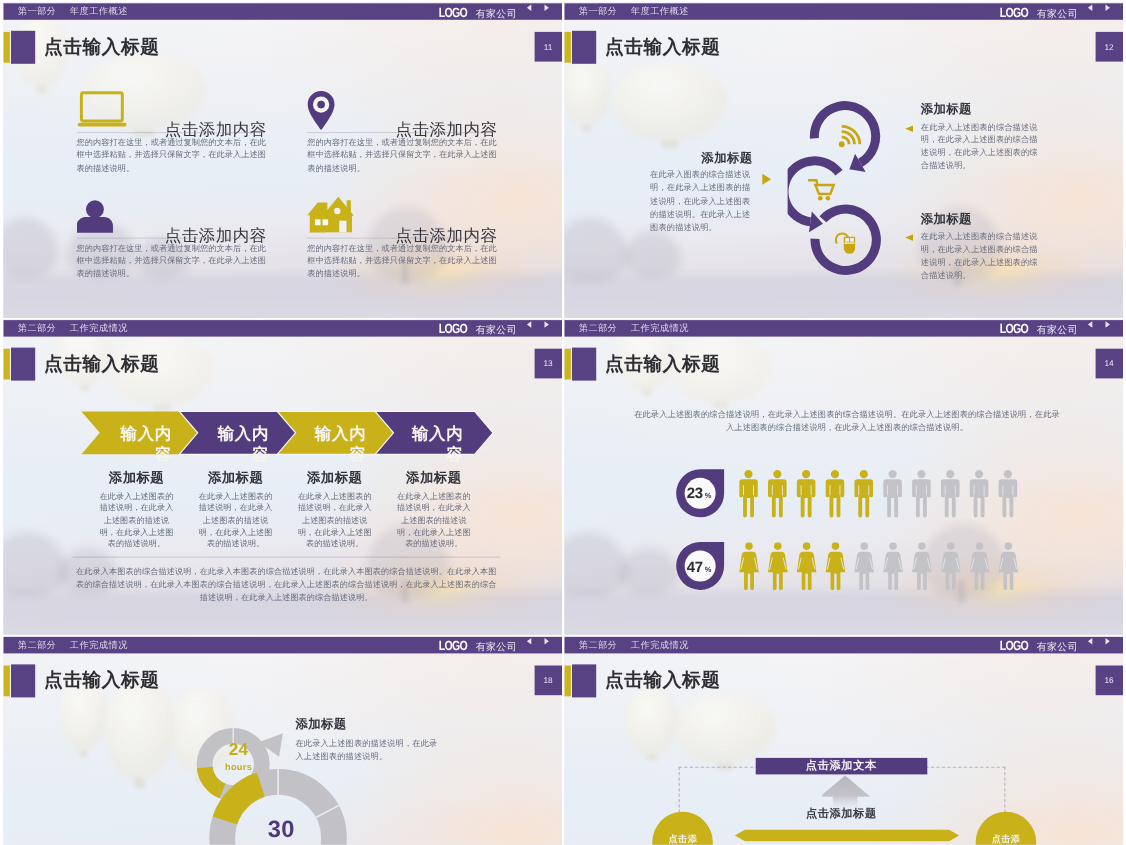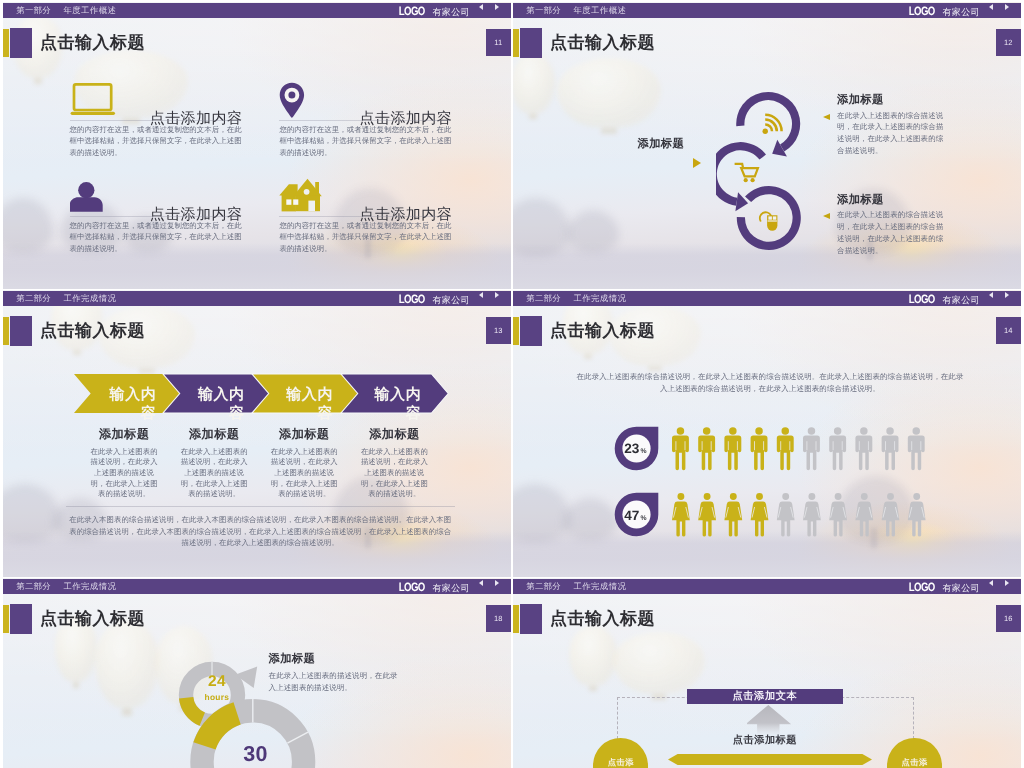--- a/index.html
+++ b/index.html
@@ -271,20 +271,21 @@
         <path d="M26.5 131.8 A5.4 5.4 0 0 1 36.9 126.4" fill="none" stroke="#c9a60f" stroke-width="1.8" stroke-linecap="round"></path>
         <path d="M33.1 126.3 L43.4 126.3 L43.4 136.6 A5.15 5.15 0 0 1 33.1 136.6 Z" fill="#c9a60f"></path>
         <rect x="34.4" y="127.4" width="3.5" height="3.3" fill="#f0f1f0"></rect>
         <rect x="38.8" y="127.4" width="3.5" height="3.3" fill="#f0f1f0"></rect>
         <rect x="33.6" y="131.4" width="9.3" height="1.2" fill="#f0f1f0"></rect>
       </g>
     </svg>
 
     <div class="s2left">
       <div class="s2t">添加标题</div>
+      <div class="s2b">在此录入图表的综合描述说明，在此录入上述图表的描述说明，在此录入上述图表的描述说明。在此录入上述图表的描述说明。</div>
     </div>
     <span class="s2tri s2triL"></span>
 
     <div class="s2right r1">
       <div class="s2t">添加标题</div>
       <div class="s2b">在此录入上述图表的综合描述说明，在此录入上述图表的综合描述说明，在此录入上述图表的综合描述说明。</div>
     </div>
     <span class="s2tri s2triR r1t"></span>
 
     <div class="s2right r2">

